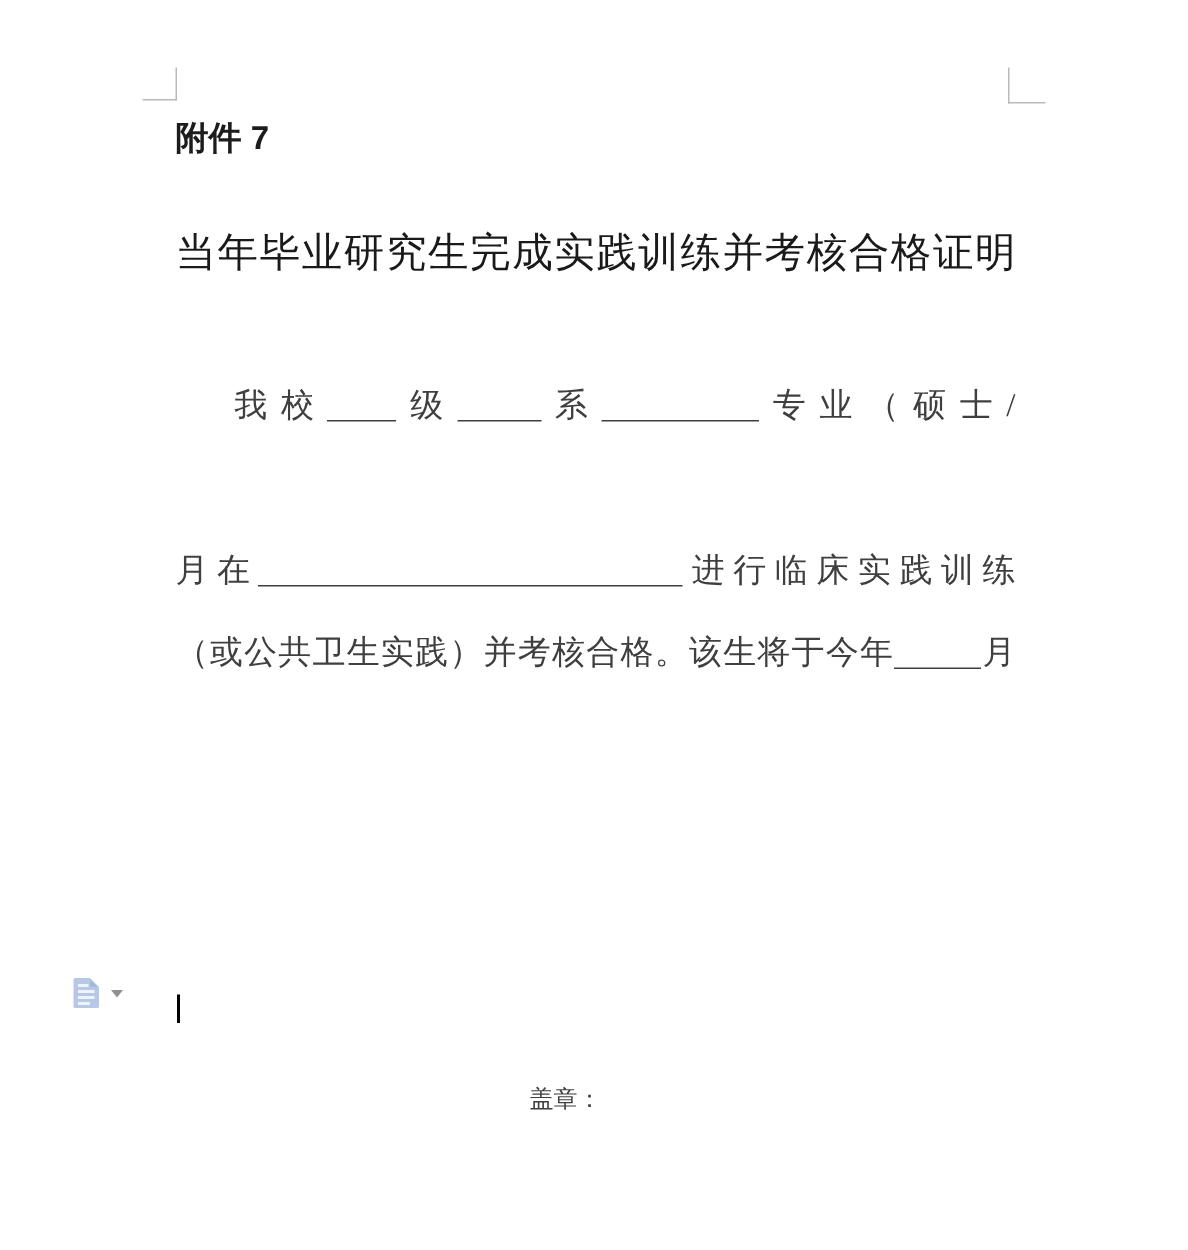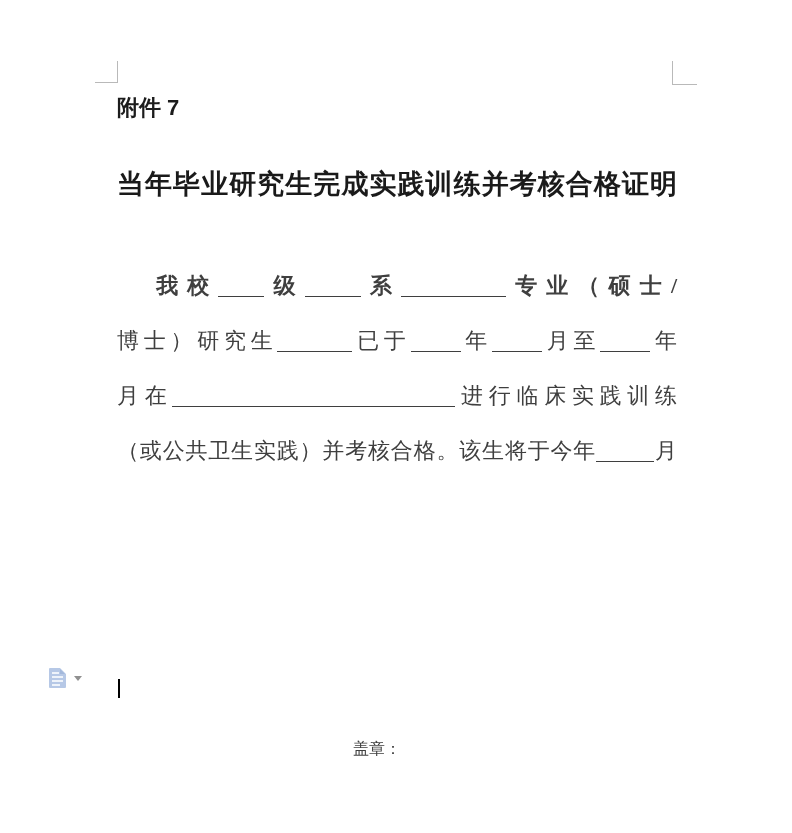--- a/index.html
+++ b/index.html
@@ -1,39 +1,39 @@
 <!DOCTYPE html>
 <html><head>
 <meta charset="utf-8">
 <style>
   html,body{margin:0;padding:0;background:#ffffff;}
   .page{
     position:relative;width:792px;height:782px;background:#ffffff;overflow:hidden;
-    font-family:"Liberation Serif","DejaVu Serif",serif;color:#3f3f3f;margin-top:16px;
+    font-family:"Liberation Serif","DejaVu Serif",serif;color:#3f3f3f;
   }
   
   .mark{position:absolute;background:#b9b9b9;}
   .tl-v{left:117px;top:45px;width:1px;height:22px;}
   .tl-h{left:95px;top:66px;width:23px;height:1px;}
   .tr-v{left:672px;top:45px;width:1px;height:24px;}
   .tr-h{left:672px;top:68px;width:25px;height:1px;}
 
   .attach{
     position:absolute;left:117px;top:77px;font-size:22px;font-weight:bold;color:#1c1c1c;
     font-family:"Liberation Sans","DejaVu Sans",sans-serif;white-space:nowrap;
   }
   .title{
     position:absolute;left:117px;top:150px;width:560px;font-size:27px;line-height:36px;
-    font-weight:bold;color:#1a1a1a;text-align:justify;text-align-last:justify;
+    font-weight:normal;color:#1a1a1a;text-align:justify;text-align-last:justify;
     font-family:"Liberation Sans","DejaVu Sans",sans-serif;
   }
 
   .bl{position:absolute;left:117px;width:560px;font-size:22px;line-height:26px;white-space:normal;}
   .justify{text-align:justify;text-align-last:justify;}
-  .l1{top:257px;font-weight:bold;} .l2{top:312px;} .l3{top:367px;} .l4{top:422px;}
+  .l1{top:257px;} .l2{top:312px;} .l3{top:367px;} .l4{top:422px;}
   .l5{top:477px;} .l6{top:532px;left:98px;width:auto;} .l7{top:587px;left:161px;width:auto;}
 
   .indent{display:inline-block;width:30px;}
   .blank{display:inline-block;height:17px;border-bottom:1px solid #3f3f3f;vertical-align:-4px;}
   .b46{width:46px}.b56{width:56px}.b105{width:105px}.b75{width:75px}
   .b50{width:50px}.b283{width:283px}.b58{width:58px}
   .ul-open{border-bottom:1px solid #3f3f3f;padding-left:13px;}
 
   .seal{position:absolute;left:353px;top:723px;font-size:16px;white-space:nowrap;}
   .dateline{position:absolute;left:438px;top:784px;width:214px;display:flex;
@@ -64,21 +64,20 @@
   <div class="mark tl-h"></div>
   <div class="mark tr-v"></div>
   <div class="mark tr-h"></div>
 
   <div class="attach">附件 7</div>
 
   <div class="title">当年毕业研究生完成实践训练并考核合格证明</div>
 
   <div class="bl justify l1"><span class="indent"></span><span>我校</span><span class="blank b46"></span><span>级</span><span class="blank b56"></span><span>系</span><span class="blank b105"></span><span>专业（硕士/</span></div>
 
-  <div class="bl justify l2"><span>博士）研究生</span><span class="blank b75"></span><span>已于</span><span class="blank b50"></span><span>年</span><span class="blank b50"></span><span>月至</span><span class="blank b50"></span><span>年</span></div>
 
   <div class="bl justify l3"><span>月在</span><span class="blank b283"></span><span>进行临床实践训练</span></div>
 
   <div class="bl justify l4"><span>（或公共卫生实践）并考核合格。该生将于今年</span><span class="blank b58"></span><span>月</span></div>
 
 
 
 
   <div class="seal">盖章：</div>
 

